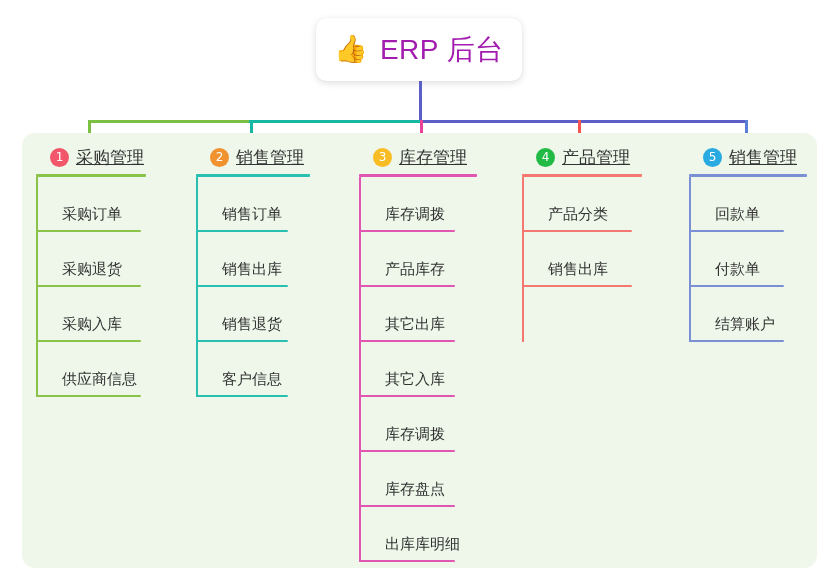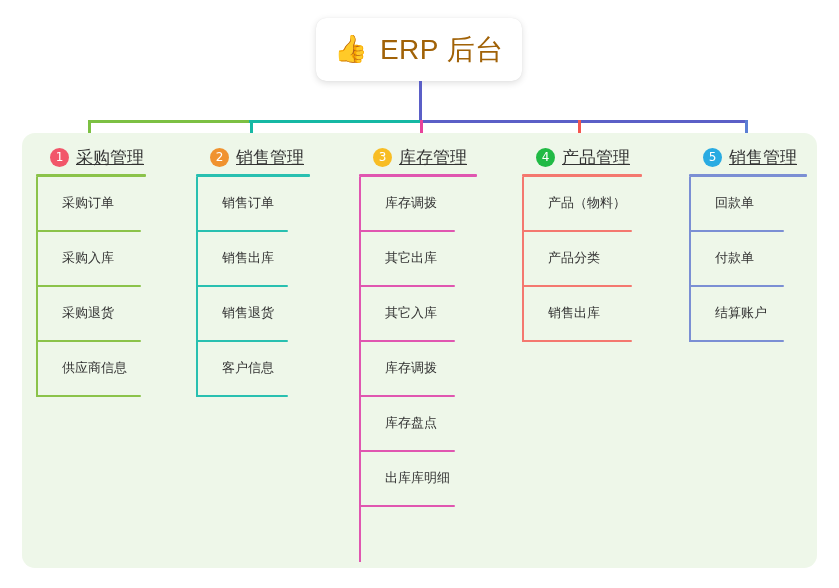--- a/index.html
+++ b/index.html
@@ -15,21 +15,21 @@
   
   .root-box{
     position:absolute;left:316px;top:18px;width:206px;height:63px;
     background:#ffffff;border-radius:10px;
     box-shadow:0 2px 7px rgba(0,0,0,.13), 0 0 1px rgba(0,0,0,.10);
     display:flex;align-items:center;justify-content:center;gap:12px;
     box-sizing:border-box;
   }
   .root-emoji{font-size:27px;line-height:1;}
   .root-title{
-    font-size:28px;color:#a16207;letter-spacing:.5px;white-space:nowrap;
+    font-size:28px;color:#a21caf;letter-spacing:.5px;white-space:nowrap;
   }
 
   
   .panel{
     position:absolute;left:22px;top:133px;width:795px;height:435px;
     background:#eef7e9;border-radius:13px;
   }
 
   
   .ln{position:absolute;}
@@ -43,22 +43,22 @@
   .badge{
     width:19px;height:19px;border-radius:50%;
     color:#fff;font-size:12px;line-height:19px;text-align:center;
     flex:none;font-family:"DejaVu Sans",sans-serif;
   }
   .col-title{font-size:17px;color:#333;text-decoration:underline;}
   .col-rule{height:3px;margin-top:4px;border-radius:1px;}
 
   .leaf{position:relative;height:55px;}
   .leaf-label{
-    position:absolute;left:26px;bottom:20px;
-    font-size:13px;color:#333;white-space:nowrap;
+    position:absolute;left:26px;bottom:8px;
+    font-size:15px;color:#333;white-space:nowrap;
   }
   .leaf-rule{
     position:absolute;left:0;bottom:0;height:2px;border-radius:1px;
   }
   .spine{position:absolute;left:0;top:0;width:2px;}
 </style>
 </head>
 <body>
 
 <div id="stage">
@@ -89,25 +89,25 @@
           <span class="col-title">采购管理</span>
         </div>
         <div class="col-rule" style="width: 110px; background: rgb(139, 195, 74);"></div>
         <div style="position: relative;">
           <div class="spine" style="background: rgb(139, 195, 74); height: 220px;"></div>
           <div class="leaf">
             <span class="leaf-label">采购订单</span>
             <div class="leaf-rule" style="width: 105px; background: rgb(139, 195, 74);"></div>
           </div>
           <div class="leaf">
+            <span class="leaf-label">采购退货</span>
+            <div class="leaf-rule" style="width: 105px; background: rgb(139, 195, 74);"></div>
+          </div>
+          <div class="leaf">
             <span class="leaf-label">采购入库</span>
-            <div class="leaf-rule" style="width: 105px; background: rgb(139, 195, 74);"></div>
-          </div>
-          <div class="leaf">
-            <span class="leaf-label">采购退货</span>
             <div class="leaf-rule" style="width: 105px; background: rgb(139, 195, 74);"></div>
           </div>
           <div class="leaf">
             <span class="leaf-label">供应商信息</span>
             <div class="leaf-rule" style="width: 105px; background: rgb(139, 195, 74);"></div>
           </div>
         </div>
       </div>
       <div class="col" style="left: 196px;">
         <div class="col-head">
@@ -141,20 +141,24 @@
           <span class="col-title">库存管理</span>
         </div>
         <div class="col-rule" style="width: 118px; background: rgb(224, 86, 176);"></div>
         <div style="position: relative;">
           <div class="spine" style="background: rgb(224, 86, 176); height: 385px;"></div>
           <div class="leaf">
             <span class="leaf-label">库存调拨</span>
             <div class="leaf-rule" style="width: 96px; background: rgb(224, 86, 176);"></div>
           </div>
           <div class="leaf">
+            <span class="leaf-label">产品库存</span>
+            <div class="leaf-rule" style="width: 96px; background: rgb(224, 86, 176);"></div>
+          </div>
+          <div class="leaf">
             <span class="leaf-label">其它出库</span>
             <div class="leaf-rule" style="width: 96px; background: rgb(224, 86, 176);"></div>
           </div>
           <div class="leaf">
             <span class="leaf-label">其它入库</span>
             <div class="leaf-rule" style="width: 96px; background: rgb(224, 86, 176);"></div>
           </div>
           <div class="leaf">
             <span class="leaf-label">库存调拨</span>
             <div class="leaf-rule" style="width: 96px; background: rgb(224, 86, 176);"></div>
@@ -171,24 +175,20 @@
       </div>
       <div class="col" style="left: 522px;">
         <div class="col-head">
           <span class="badge" style="background: rgb(33, 186, 69);">4</span>
           <span class="col-title">产品管理</span>
         </div>
         <div class="col-rule" style="width: 120px; background: rgb(244, 120, 111);"></div>
         <div style="position: relative;">
           <div class="spine" style="background: rgb(244, 120, 111); height: 165px;"></div>
           <div class="leaf">
-            <span class="leaf-label">产品（物料）</span>
-            <div class="leaf-rule" style="width: 110px; background: rgb(244, 120, 111);"></div>
-          </div>
-          <div class="leaf">
             <span class="leaf-label">产品分类</span>
             <div class="leaf-rule" style="width: 110px; background: rgb(244, 120, 111);"></div>
           </div>
           <div class="leaf">
             <span class="leaf-label">销售出库</span>
             <div class="leaf-rule" style="width: 110px; background: rgb(244, 120, 111);"></div>
           </div>
         </div>
       </div>
       <div class="col" style="left: 689px;">

